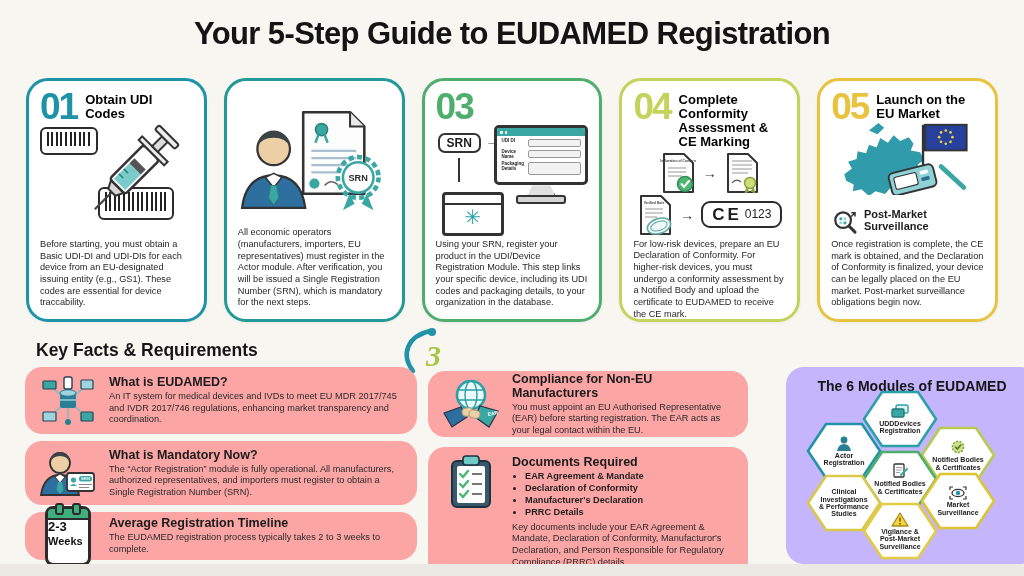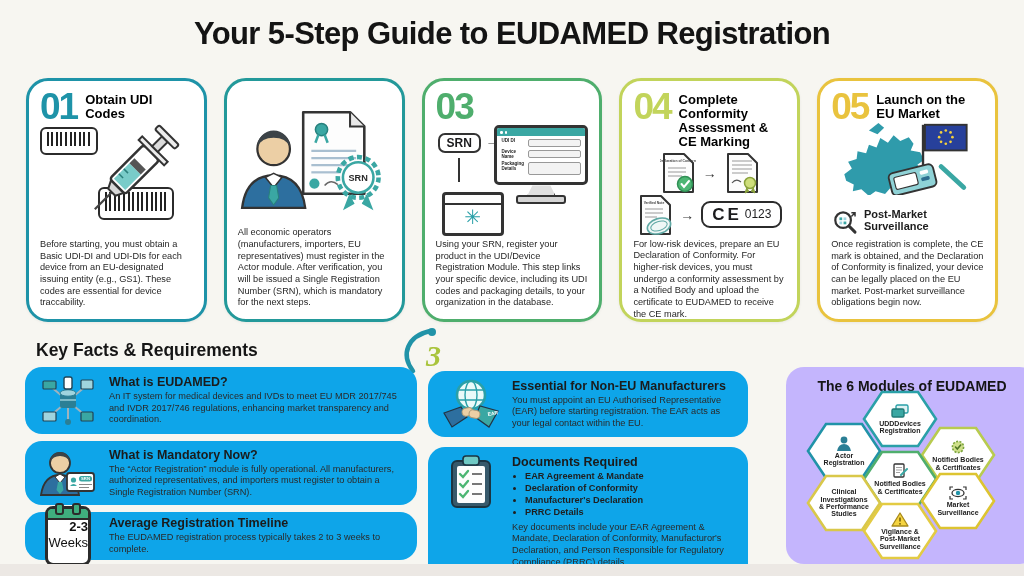--- a/index.html
+++ b/index.html
@@ -52,35 +52,35 @@
   .c5map{position:absolute;left:0;right:0;top:-4px;height:74px}
   .c5pm{position:absolute;left:2px;bottom:0;display:flex;align-items:flex-start;gap:5px}
   .c5pm-label{font-size:11px;font-weight:800;line-height:1.1;color:#1d1d1d}
 
   
   .kf-heading{position:absolute;left:36px;top:340px;font-size:17.5px;font-weight:800;color:#161616}
   .logo{position:absolute;left:394px;top:324px;width:58px;height:52px}
 
   .left-col{position:absolute;left:25px;top:367px;width:392px}
   .mid-col{position:absolute;left:428px;top:371px;width:320px}
-  .gblock{background:#0ea5e9;border-radius:17px;display:flex;align-items:center;gap:10px;padding:6px 12px;box-sizing:border-box;margin-bottom:7px}
+  .gblock{background:#fca5a5;border-radius:17px;display:flex;align-items:center;gap:10px;padding:6px 12px;box-sizing:border-box;margin-bottom:7px}
   .gicon{width:62px;flex-shrink:0;display:flex;align-items:center;justify-content:center}
   .gtitle{font-size:12.5px;font-weight:800;color:#1b1b1b;margin-bottom:2px}
   .gbody{font-size:9.2px;line-height:1.26;color:#2a2a2a}
   .gb1{height:67px}.gb2{height:64px}.gb3{height:48px}
   .mb1{height:66px;margin-bottom:10px}.mb2{height:142px;align-items:flex-start;padding-top:8px}
   .doc-list{margin:2px 0 3px 0;padding-left:13px}
   .doc-list li{font-size:9.2px;font-weight:800;line-height:1.3;color:#1f1f1f}
 
-  .cal{width:46px;height:60px;border:3px solid #2b2b2b;border-radius:8px;background:#fff;box-sizing:border-box;text-align:right;position:relative}
+  .cal{width:46px;height:60px;border:3px solid #2b2b2b;border-radius:8px;background:#fff;box-sizing:border-box;text-align:left;position:relative}
   .cal-top{height:9px;background:#3fae7e;border-bottom:2px solid #2b2b2b;border-radius:4px 4px 0 0}
   .cal-ring{position:absolute;top:-6px;width:5px;height:8px;background:#3fae7e;border:2px solid #2b2b2b;border-radius:3px}
   .cal-ring.r1{left:7px}.cal-ring.r2{right:7px}
   .cal-num{font-size:13px;font-weight:800;line-height:1.15;color:#111}
-  .cal-wk{font-size:13px;font-weight:400;color:#111}
+  .cal-wk{font-size:11px;font-weight:700;color:#111}
 
   
   .modules-panel{position:absolute;left:786px;top:367px;width:252px;height:197px;background:#c4b5fd;border-radius:18px}
   .mp-title{text-align:center;font-size:14px;font-weight:800;padding-top:11px;color:#151515}
   .hex{position:absolute;width:76px;height:60px}
   .hex .hb{position:absolute;inset:0}
   .hex-in{position:absolute;inset:3px;display:flex;flex-direction:column;align-items:center;justify-content:center;text-align:center;gap:1px}
   .hex-label{font-size:7px;font-weight:800;line-height:1.06;color:#222;width:52px}
   .h1{left:76px;top:22px}.h2{left:20px;top:54px}.h3{left:134px;top:58px}
   .h4{left:76px;top:82px}.h5{left:20px;top:106px}.h6{left:134px;top:104px}.h7{left:76px;top:134px}
@@ -375,21 +375,21 @@
           <path d="M2 34 l17 -6 6 10 -15 10 z" fill="#2d6f9f" stroke="#234" stroke-width="1.2"></path>
           <path d="M56 32 l-18 -5 -5 11 14 10 z" fill="#3aa7a3" stroke="#234" stroke-width="1.2"></path>
           <g fill="#eccfa5" stroke="#a97" stroke-width="1">
             <rect x="20" y="29" width="11" height="8" rx="4" transform="rotate(-12 25 33)"></rect>
             <rect x="27" y="31" width="11" height="8" rx="4" transform="rotate(10 32 35)"></rect>
           </g>
           <text x="46" y="37" font-size="5" font-weight="800" fill="#fff" transform="rotate(-10 46 37)">EAR</text>
         </svg>
       </div>
       <div class="gtext">
-        <div class="gtitle">Essential for Non-EU Manufacturers</div>
+        <div class="gtitle">Compliance for Non-EU Manufacturers</div>
         <div class="gbody">You must appoint an EU Authorised Representative (EAR) before starting registration. The EAR acts as your legal contact within the EU.</div>
       </div>
     </div>
 
     <div class="gblock mb2">
       <div class="gicon">
         <svg width="46" height="56" viewBox="0 0 46 56">
           <rect x="4" y="6" width="38" height="46" rx="5" fill="#37596b" stroke="#1b3442" stroke-width="2"></rect>
           <rect x="9" y="11" width="28" height="37" rx="2" fill="#fdfdfd"></rect>
           <rect x="15" y="1" width="16" height="9" rx="3" fill="#6fc9c4" stroke="#1b3442" stroke-width="1.6"></rect>

